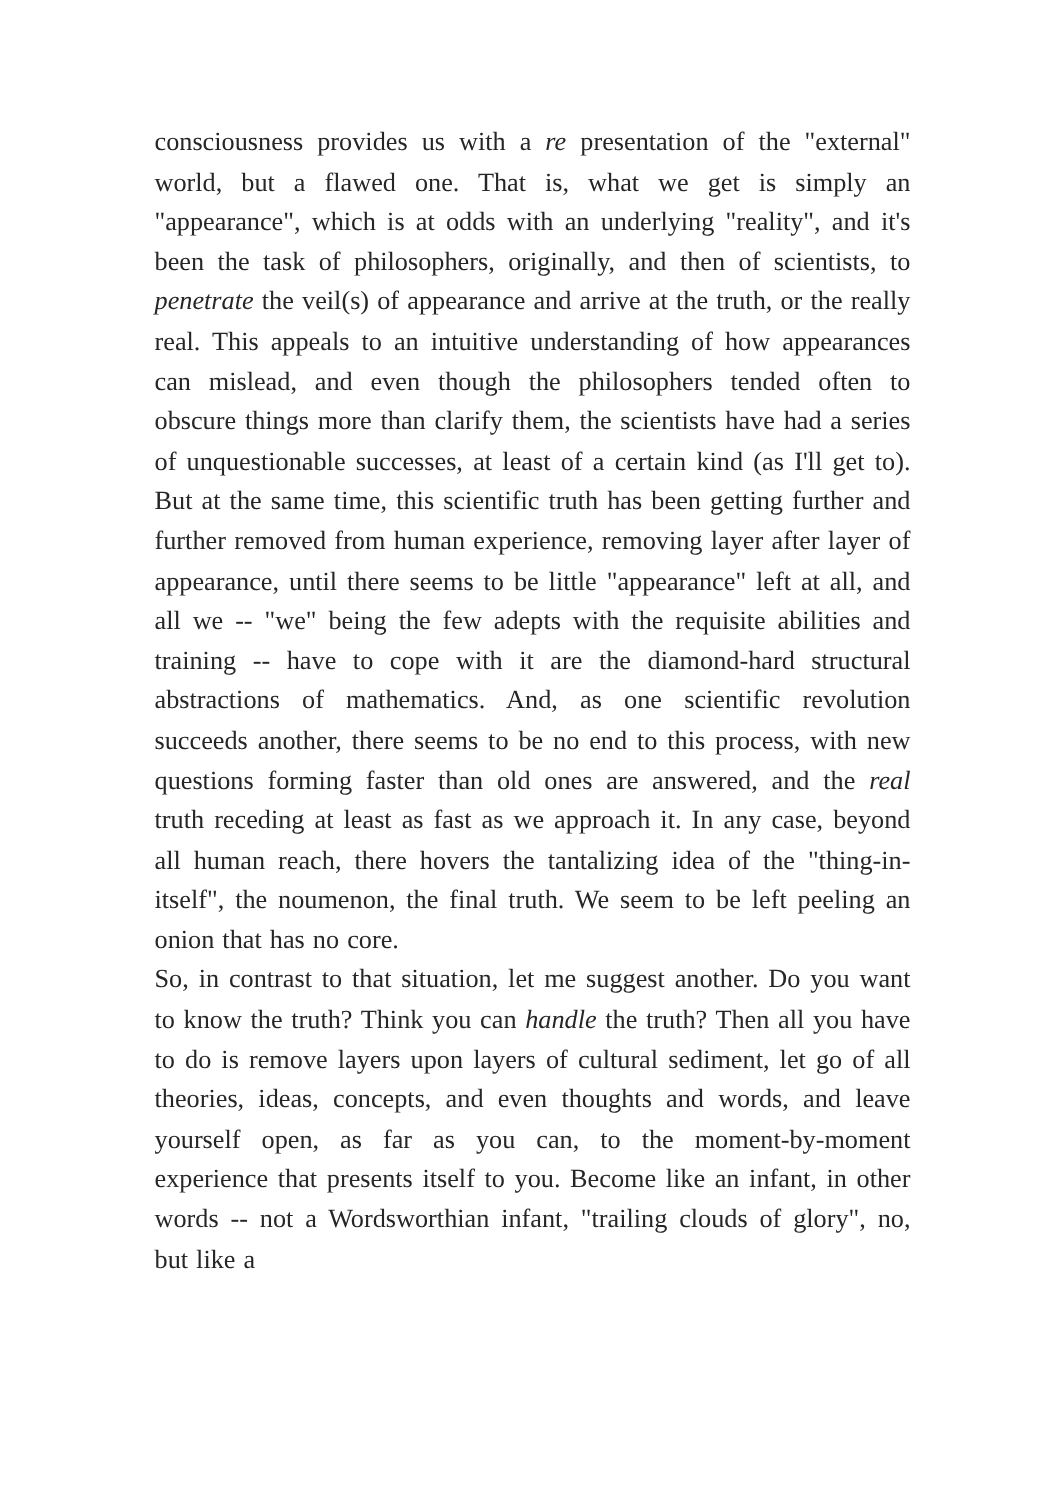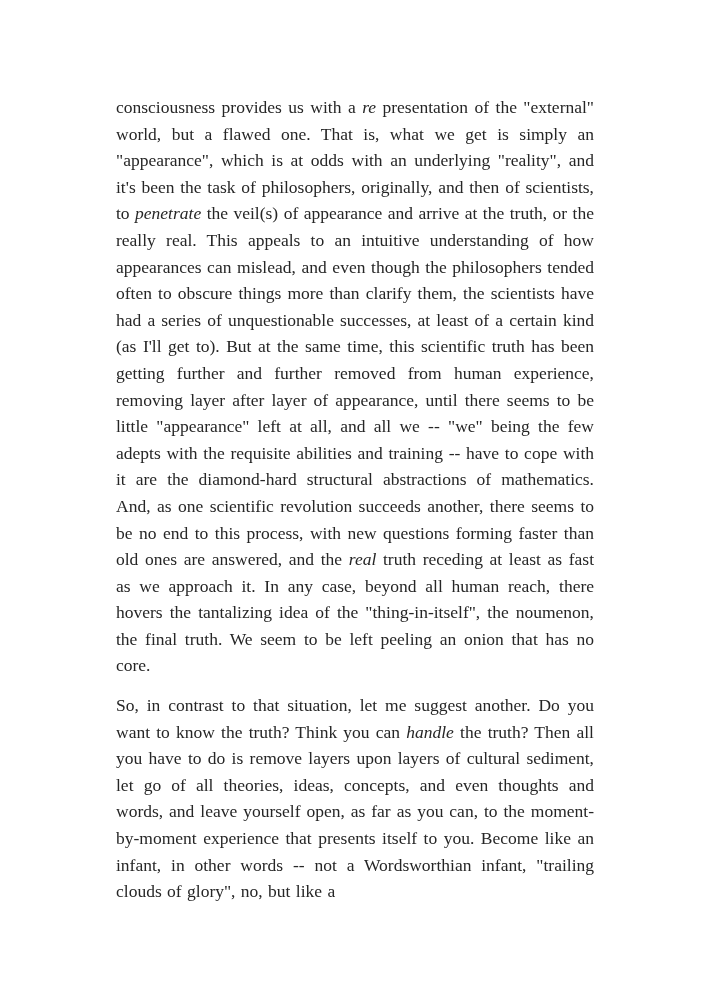--- a/index.html
+++ b/index.html
@@ -24,21 +24,21 @@
       position: absolute;
       left: 103px;
       top: 81px;
       width: 504px;
       text-align: justify;
       font-size: 17.5px;
       line-height: 26.6px;
       word-spacing: 1px;
     }
     .para {
-      margin: 13px;
+      margin: 0;
       padding: 0;
     }
     .para em {
       font-style: italic;
       font-weight: normal;
     }
     .page-number {
       position: absolute;
       left: 0;
       top: 939px;

